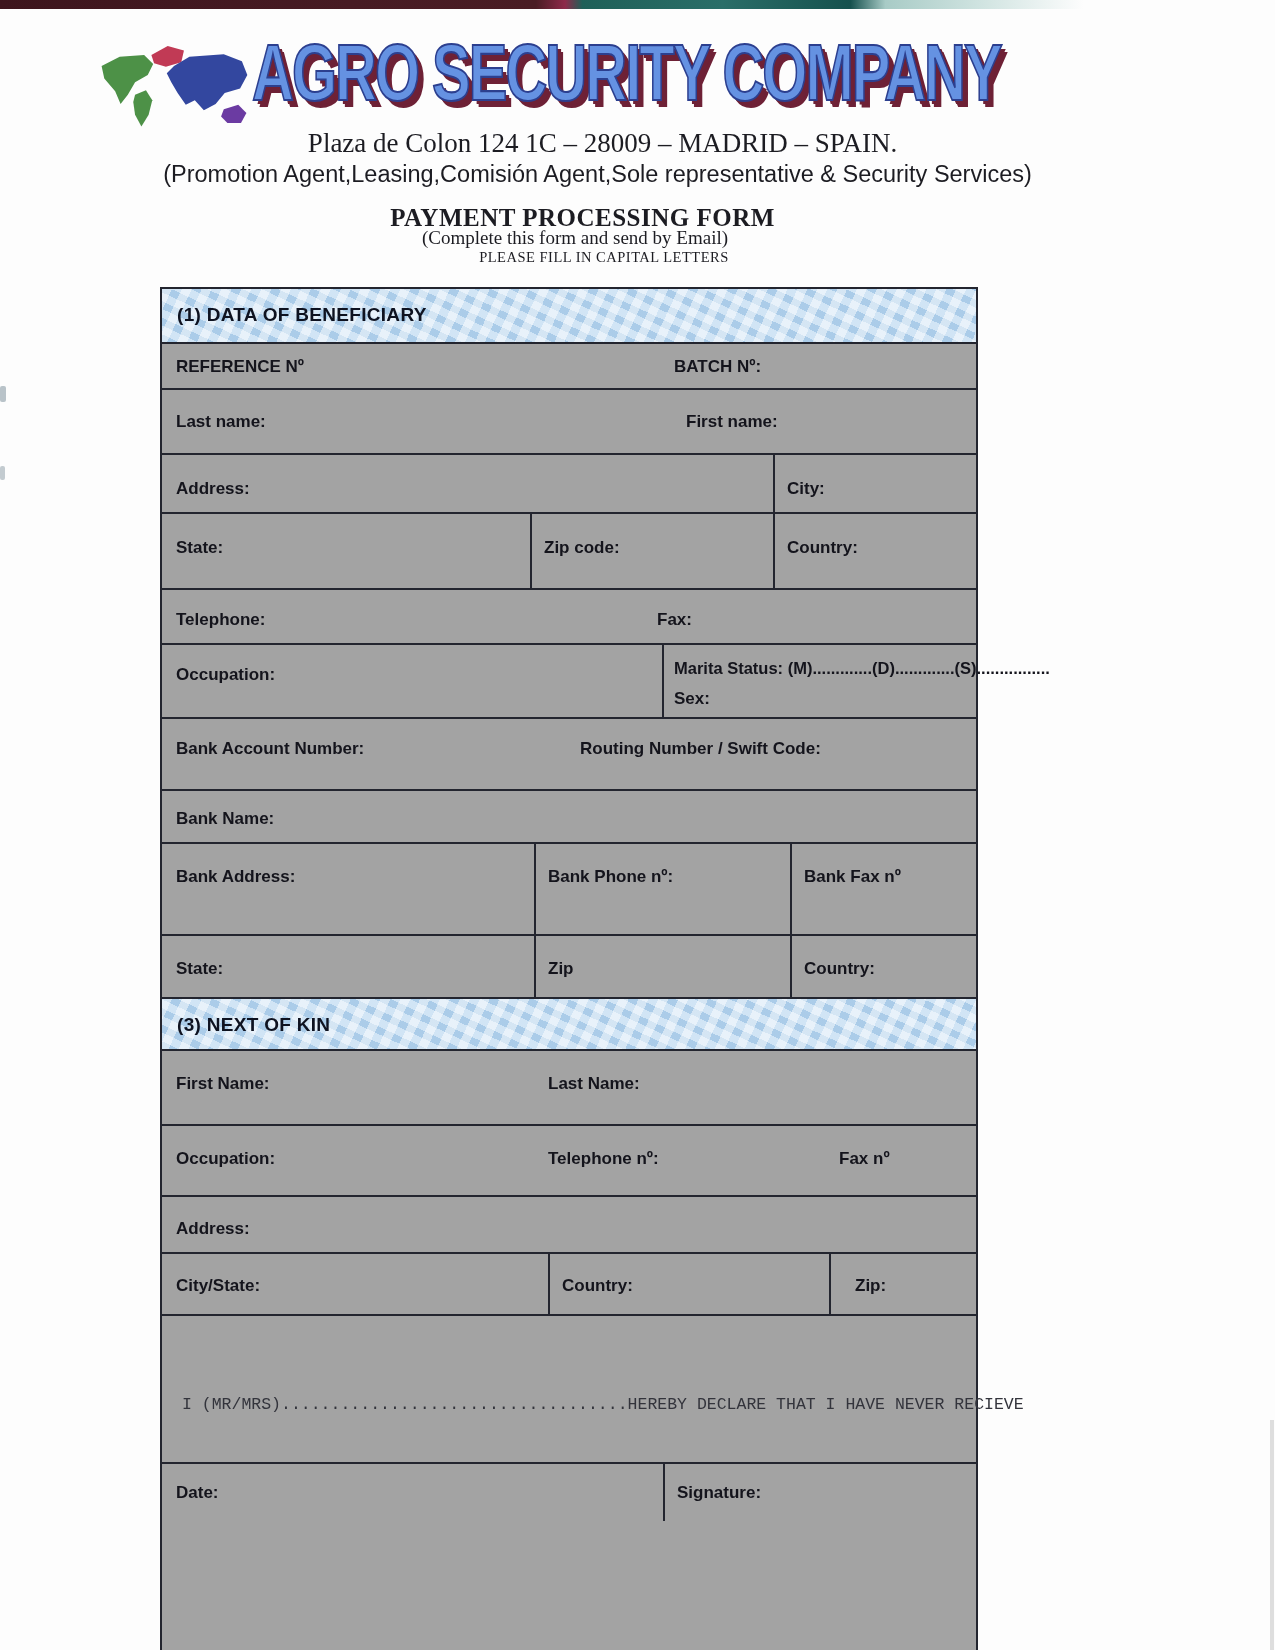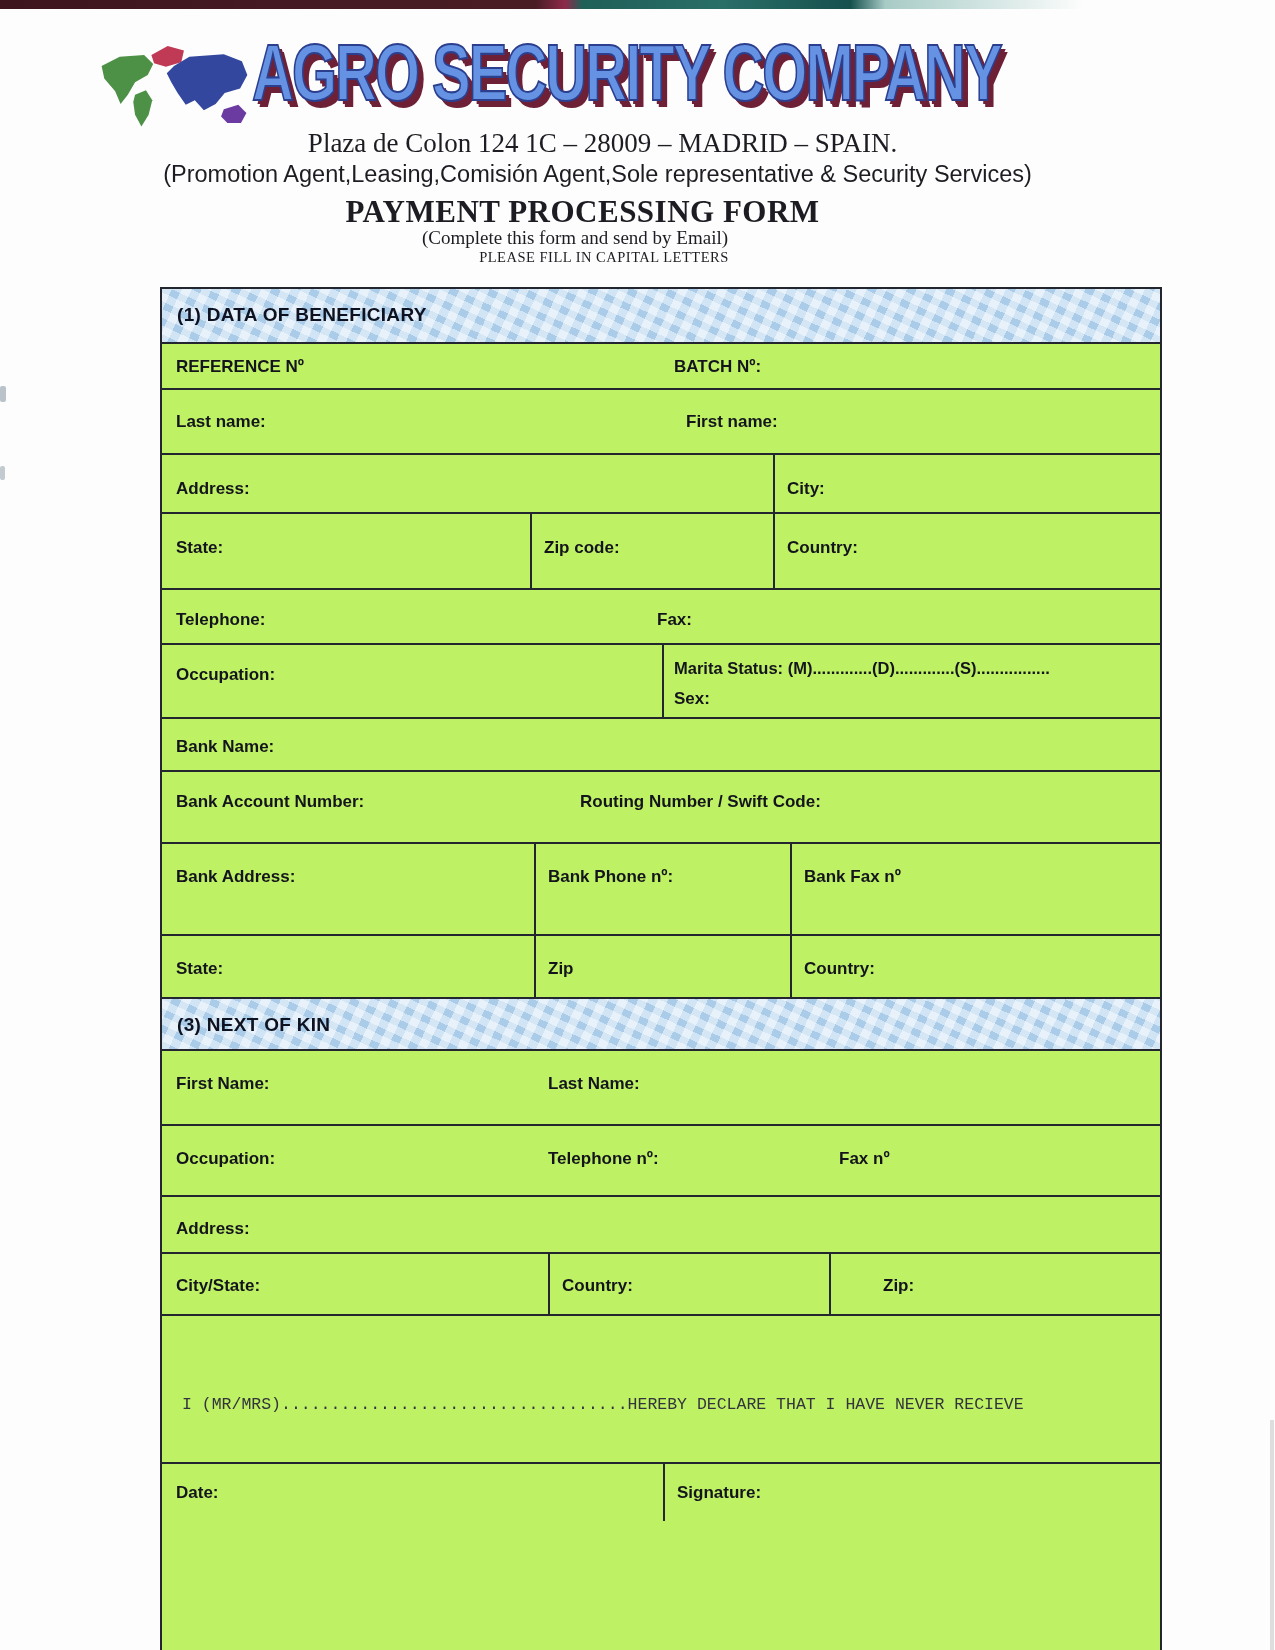--- a/index.html
+++ b/index.html
@@ -20,26 +20,26 @@
     position:absolute;left:252px;top:32px;line-height:1;white-space:nowrap;
     font-weight:bold;font-size:58px;letter-spacing:-2px;
     color:var(--logo-blue);
     -webkit-text-stroke:1.5px var(--logo-stroke);
     text-shadow:4px 3px 0 var(--logo-shadow),6px 5px 0 var(--logo-shadow);
     transform:scaleY(1.38);transform-origin:left top;
   }
   .hdr{position:absolute;left:0;text-align:center;white-space:nowrap;color:#1c1c22;}
   .addr-line{top:128px;width:1205px;font-family:"Liberation Serif",serif;font-size:27px;}
   .services-line{top:161px;width:1195px;font-size:23.5px;}
-  .form-title{top:194px;width:1165px;font-family:"Liberation Serif",serif;font-size:31px;font-weight:bold;letter-spacing:.5px;}
+  .form-title{top:204px;width:1165px;font-family:"Liberation Serif",serif;font-size:25px;font-weight:bold;letter-spacing:.5px;}
   .form-subtitle{top:227px;width:1150px;font-family:"Liberation Serif",serif;font-size:19px;}
   .form-note{top:249px;width:1136px;font-family:"Liberation Serif",serif;font-size:14.5px;letter-spacing:.5px;padding-left:36px;}
   
-  .tbl{position:absolute;left:160px;top:287px;width:1002px;height:1363px;
-    border:2px solid var(--border);border-bottom:none;box-sizing:border-box;background:#bef264;}
+  .tbl{position:absolute;left:160px;top:287px;width:818px;height:1363px;
+    border:2px solid var(--border);border-bottom:none;box-sizing:border-box;background:#a3a3a3;}
   .row{position:relative;border-bottom:2px solid var(--border);box-sizing:border-box;}
   .row:last-child{border-bottom:none;}
   .sec{
     background-color:var(--section-bg);
     background-image:
       repeating-linear-gradient(115deg,rgba(255,255,255,.5) 0 9px,rgba(186,214,238,0) 9px 18px),
       repeating-linear-gradient(25deg,rgba(145,188,226,.45) 0 7px,rgba(226,240,252,.5) 7px 15px);
   }
   .sec-t{position:absolute;left:15px;top:15px;font-weight:bold;font-size:19px;color:#0e1220;letter-spacing:.3px;white-space:nowrap;}
   .lbl{position:absolute;font-weight:bold;font-size:17px;line-height:1.2;color:var(--label);white-space:nowrap;}
@@ -107,27 +107,27 @@
   </div>
 
   <div class="row" style="height:74px">
     <i class="vd" style="left:500px"></i>
     <span class="lbl" style="left:14px;top:20px">Occupation:</span>
     <span class="lbl" style="left:512px;top:14px;font-size:16.5px">Marita Status: (M).............(D).............(S)................</span>
     <span class="lbl" style="left:512px;top:44px">Sex:</span>
   </div>
 
 
-  <div class="row" style="height:53px">
-    <span class="lbl" style="left:14px;top:18px">Bank Name:</span>
-  </div>
-
   <div class="row" style="height:72px">
     <span class="lbl" style="left:14px;top:20px">Bank Account Number:</span>
     <span class="lbl" style="left:418px;top:20px">Routing Number / Swift Code:</span>
+  </div>
+
+  <div class="row" style="height:53px">
+    <span class="lbl" style="left:14px;top:18px">Bank Name:</span>
   </div>
 
   <div class="row" style="height:92px">
     <i class="vd" style="left:372px"></i>
     <i class="vd" style="left:628px"></i>
     <span class="lbl" style="left:14px;top:23px">Bank Address:</span>
     <span class="lbl" style="left:386px;top:23px">Bank Phone nº:</span>
     <span class="lbl" style="left:642px;top:23px">Bank Fax nº</span>
   </div>
 
@@ -156,21 +156,21 @@
 
   <div class="row" style="height:57px">
     <span class="lbl" style="left:14px;top:22px">Address:</span>
   </div>
 
   <div class="row" style="height:62px">
     <i class="vd" style="left:386px"></i>
     <i class="vd" style="left:667px"></i>
     <span class="lbl" style="left:14px;top:22px">City/State:</span>
     <span class="lbl" style="left:400px;top:22px">Country:</span>
-    <span class="lbl" style="left:721px;top:22px">Zip:</span>
+    <span class="lbl" style="left:693px;top:22px">Zip:</span>
   </div>
 
 
   <div class="row" style="height:148px">
     <div class="decl">
       <div>I (MR/MRS)...................................HEREBY DECLARE THAT I HAVE NEVER RECIEVE</div>
       
       
       
     </div>

